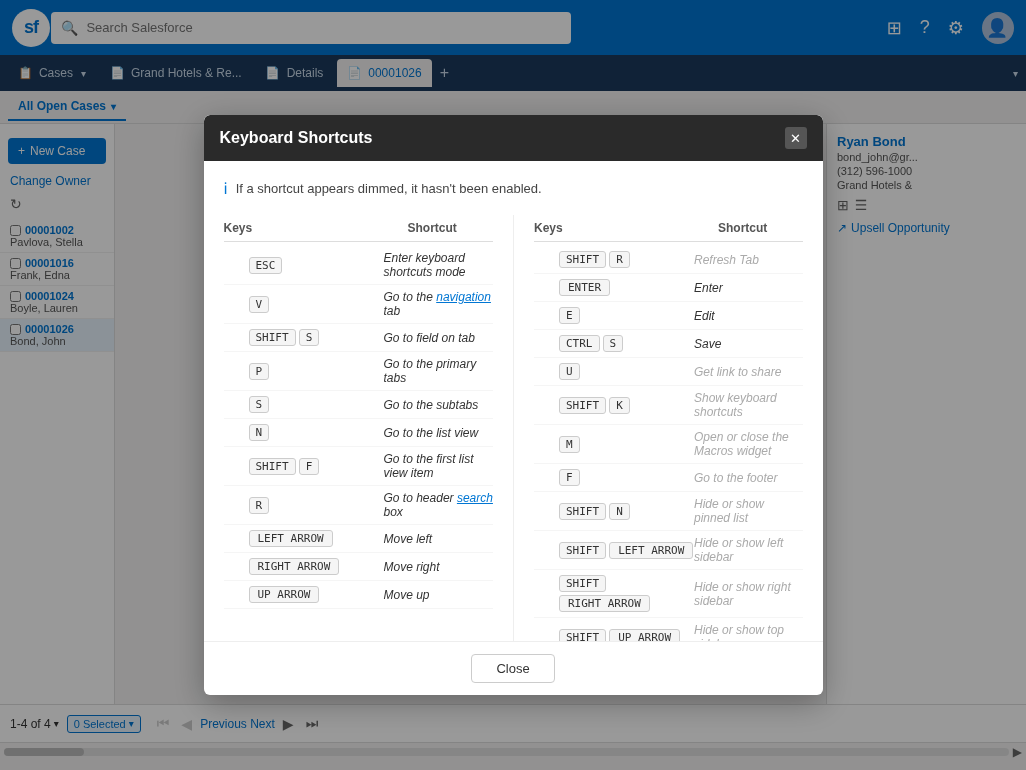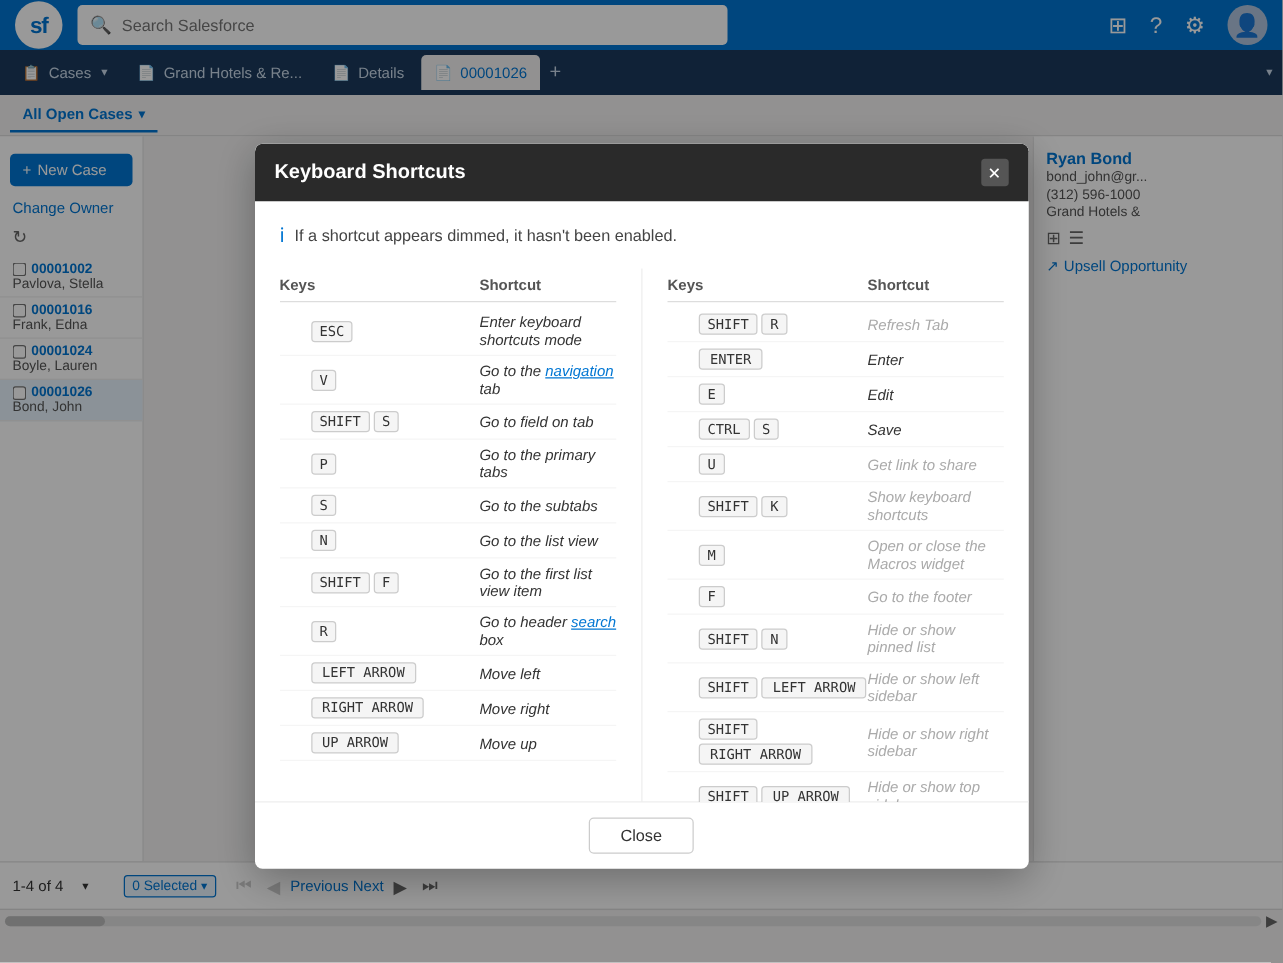--- a/index.html
+++ b/index.html
@@ -1,25 +1,25 @@
 <!DOCTYPE html>
 <html><head>
   <meta charset="utf-8">
   <style>
     * { box-sizing: border-box; margin: 0; padding: 0; }
     body { font-family: 'Salesforce Sans', Arial, sans-serif; font-size: 13px; background: #f3f2f2; overflow: hidden; }
 
     
     .header {
       background: #0176d3;
-      height: 40px;
+      height: 55px;
       display: flex;
       align-items: center;
       padding: 0 12px;
-      gap: 12px;
+      gap: 1px;
     }
     .logo-circle {
       width: 38px; height: 38px;
       background: white;
       border-radius: 50%;
       display: flex; align-items: center; justify-content: center;
       flex-shrink: 0;
     }
     .logo-cloud {
       font-size: 18px; color: #0176d3; font-weight: bold; letter-spacing: -1px;
@@ -165,32 +165,32 @@
       height: 38px;
       background: white;
       border-top: 1px solid #ddd;
       display: flex;
       align-items: center;
       padding: 0 10px;
       font-size: 12px;
       gap: 8px;
     }
     .count-badge {
-      display: flex; align-items: center; gap: 15px;
+      display: flex; align-items: center; gap: 3px;
       color: #333;
       font-size: 12px;
     }
     .selected-badge {
       background: #e8f4fd;
       border: 1px solid #0176d3;
       border-radius: 3px;
       padding: 2px 6px;
       font-size: 11px;
       color: #0176d3;
-      display: flex; align-items: center; gap: 3px; margin-left: 20px;
+      display: flex; align-items: center; gap: 3px;
     }
     .nav-btns { display: flex; align-items: center; gap: 4px; margin-left: 4px; }
     .nav-btn { background: none; border: none; cursor: pointer; color: #666; font-size: 14px; padding: 2px 4px; }
     .nav-btn:disabled { color: #ccc; }
     .nav-text { color: #0176d3; font-size: 12px; }
 
     
     .scrollbar-area {
       height: 18px;
       background: #f3f2f2;
@@ -267,20 +267,21 @@
     .shortcuts-col:last-child { padding-right: 0; padding-left: 20px; border-left: 1px solid #eee; }
     .col-header {
       display: grid;
       grid-template-columns: 160px 1fr;
       padding: 6px 0;
       border-bottom: 1px solid #ddd;
       font-weight: 600;
       color: #555;
       font-size: 12px;
       margin-bottom: 4px;
+      gap: 24px;
     }
     .shortcut-row {
       display: grid;
       grid-template-columns: 160px 1fr;
       padding: 5px 0;
       border-bottom: 1px solid #f5f5f5;
       align-items: center;
     }
     .keys-cell {
       display: flex;

